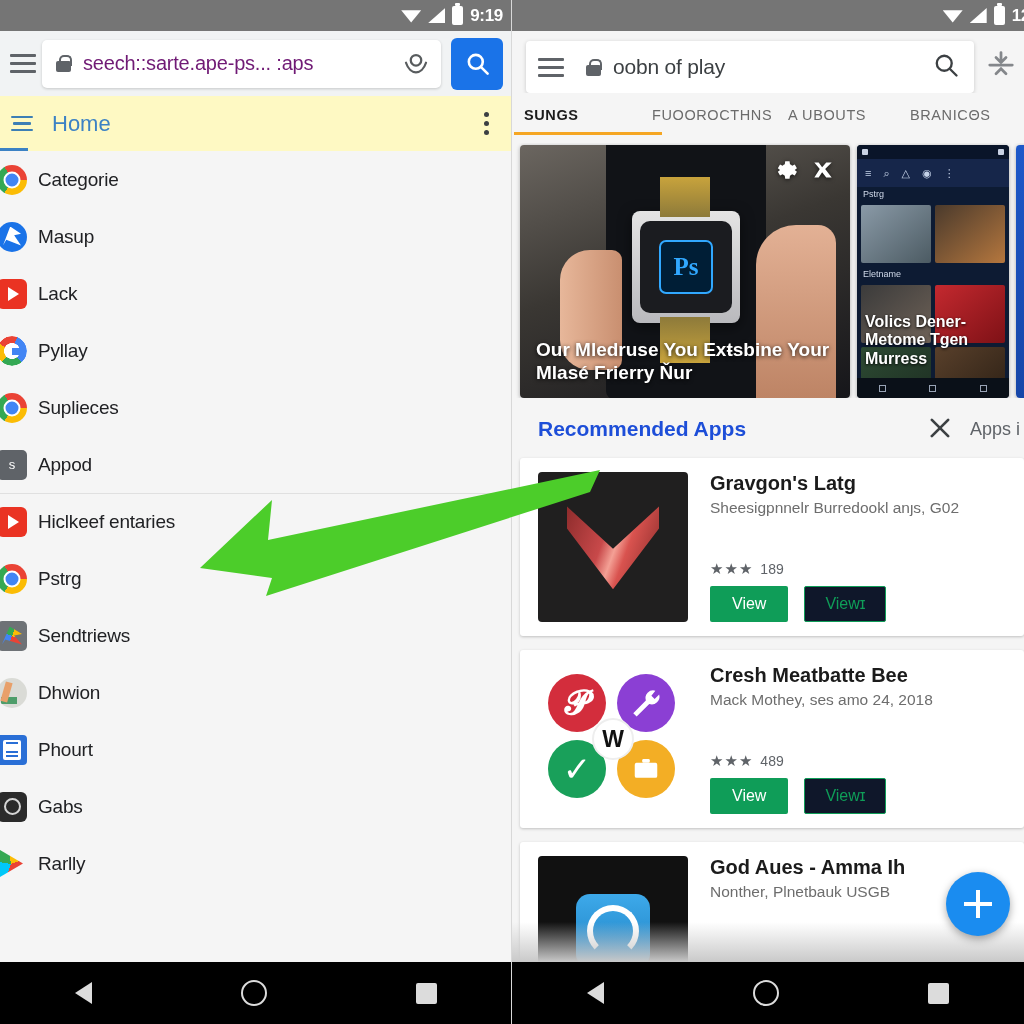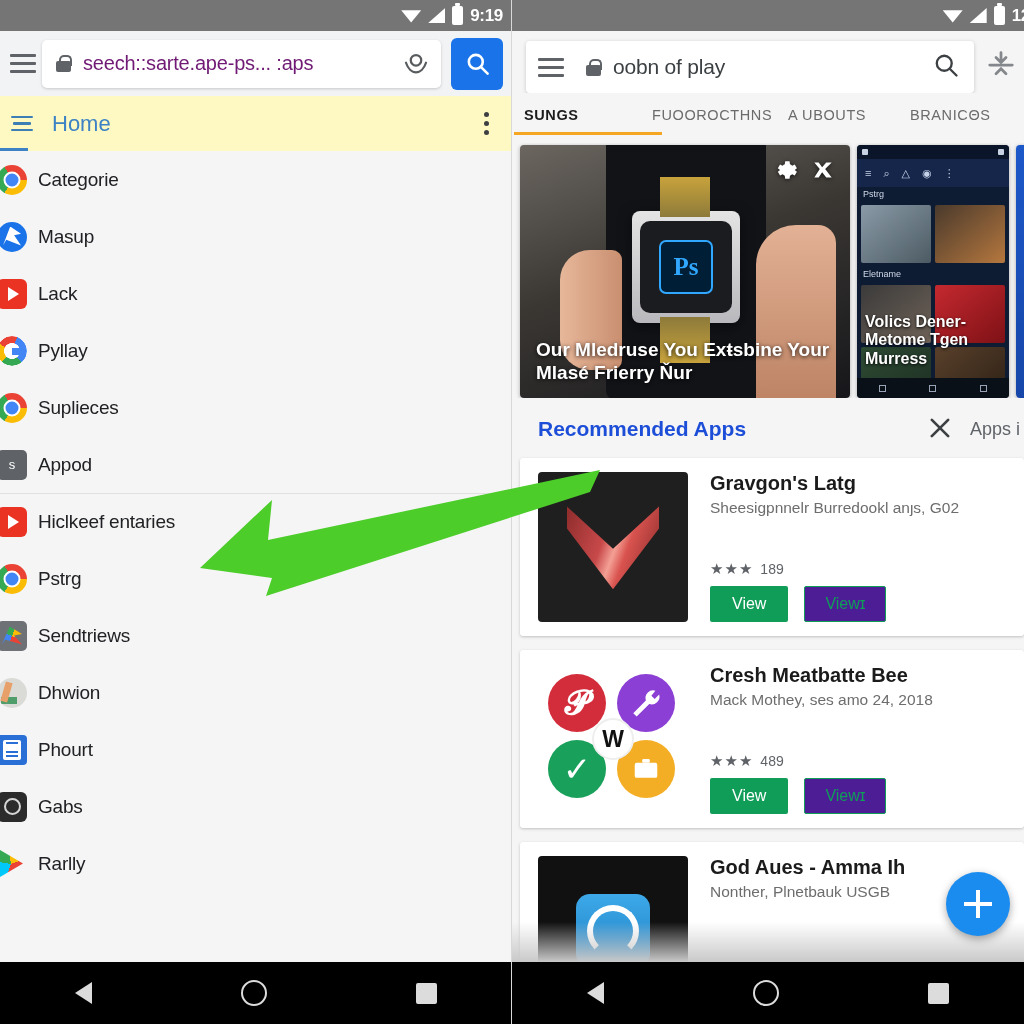--- a/index.html
+++ b/index.html
@@ -193,21 +193,21 @@
   .th-blue .sq::after{content:"";width:40px;height:40px;border:6px solid #fff;border-radius:50%;border-bottom-color:transparent;}
 
   .appinfo { flex:1; min-width:0; display:flex; flex-direction:column;}
   .appname { font-size:20px; font-weight:bold; color:#1b1b1b; white-space:nowrap; overflow:hidden;}
   .appsub { font-size:15.5px; color:#6d6d6d; line-height:1.35; margin-top:3px;}
   .apprating { display:flex; align-items:center; gap:7px; margin-top:auto; margin-bottom:8px;}
   .stars { color:#5f6368; font-size:15px; letter-spacing:1px;}
   .ratecount { font-size:14px; color:#5f6368;}
   .appbtns { display:flex; gap:16px;}
   .btn-solid { background:#0f9d58; color:#fff; border:none; font-size:16px; padding:8px 22px; border-radius:2px; cursor:pointer;}
-  .btn-outline { background:#4c1d95; color:#0f9d58; border:1px solid #0f9d58; font-size:16px; padding:8px 20px; border-radius:2px; cursor:pointer;}
+  .btn-outline { background:#0f172a; color:#0f9d58; border:1px solid #0f9d58; font-size:16px; padding:8px 20px; border-radius:2px; cursor:pointer;}
 
   .appcard.last { margin-bottom:0; }
   .fade-bottom { position:absolute; left:0; right:0; bottom:62px; height:40px;
      background:linear-gradient(rgba(245,245,245,0), #c9c9c9); pointer-events:none;}
   .fab { position:absolute; right:14px; bottom:88px; width:64px; height:64px; border-radius:50%;
      background:#1a8cf0; box-shadow:0 3px 8px rgba(0,0,0,.35); display:flex; align-items:center;
      justify-content:center; cursor:pointer; z-index:9;}
   .fab::after{content:"";position:absolute;width:28px;height:4px;background:#fff;}
   .fab::before{content:"";position:absolute;width:4px;height:28px;background:#fff;}
 

